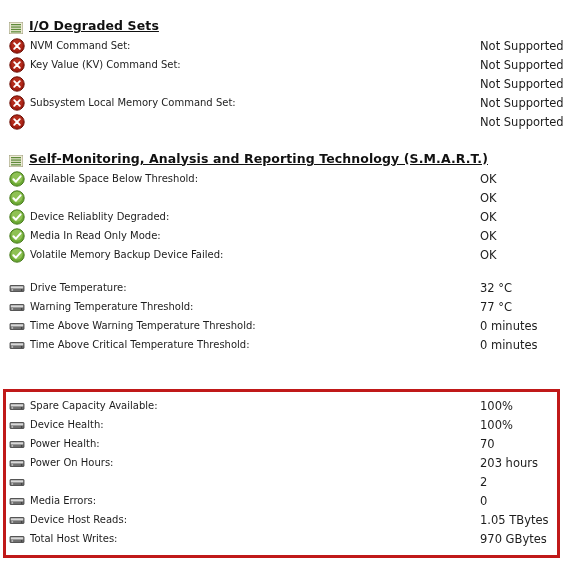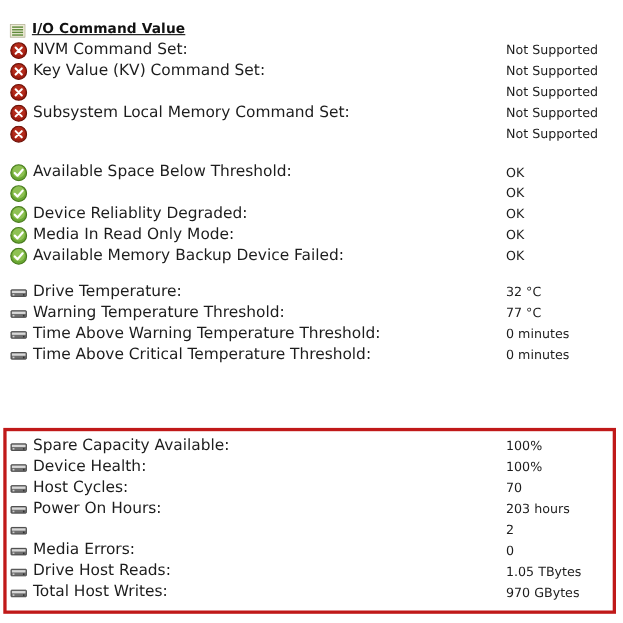--- a/index.html
+++ b/index.html
@@ -26,29 +26,29 @@
   
   .row {
     position: relative;
     height: 19px;
     display: flex;
     align-items: center;
     padding-left: 9px;
     box-sizing: border-box;
   }
   .row .label {
-    font-size: 14px;
+    font-size: 10px;
     line-height: 13px;
     color: #1d1d1d;
     white-space: nowrap;
     letter-spacing: 0px;
   }
   .row .value {
     position: absolute;
-    left: 460px;
+    left: 480px;
     top: 50%;
     transform: translateY(-50%);
     font-size: 11.5px;
     line-height: 13px;
     color: #1d1d1d;
     white-space: nowrap;
   }
 
   
   .section-head {
@@ -127,21 +127,21 @@
     <div class="section-head">
       <span class="head-icon">
         <svg width="14" height="12" viewBox="0 0 14 12">
           <rect x="0" y="0" width="14" height="12" fill="#efecd8" stroke="#9a9a78" stroke-width="1"></rect>
           <rect x="2" y="2" width="10" height="1.3" fill="#5f8a3a"></rect>
           <rect x="2" y="4.4" width="10" height="1.3" fill="#5f8a3a"></rect>
           <rect x="2" y="6.8" width="10" height="1.3" fill="#5f8a3a"></rect>
           <rect x="2" y="9.2" width="10" height="1.3" fill="#5f8a3a"></rect>
         </svg>
       </span>
-      <span class="head-text">I/O Command Value</span>
+      <span class="head-text">I/O Degraded Sets</span>
     </div>
 
     <div class="row">
       <span class="icon">
         <svg width="16" height="16" viewBox="0 0 16 16">
           <circle cx="8" cy="8" r="7.2" fill="#a01b10" stroke="#6d1309" stroke-width="1"></circle>
           <circle cx="8" cy="7" r="5.6" fill="#c23a27" opacity="0.55"></circle>
           <path d="M5.2 5.2 L10.8 10.8 M10.8 5.2 L5.2 10.8" stroke="#ffffff" stroke-width="1.9" stroke-linecap="round"></path>
         </svg>
       </span>
@@ -190,20 +190,32 @@
           <circle cx="8" cy="8" r="7.2" fill="#a01b10" stroke="#6d1309" stroke-width="1"></circle>
           <circle cx="8" cy="7" r="5.6" fill="#c23a27" opacity="0.55"></circle>
           <path d="M5.2 5.2 L10.8 10.8 M10.8 5.2 L5.2 10.8" stroke="#ffffff" stroke-width="1.9" stroke-linecap="round"></path>
         </svg>
       </span>
       <span class="value">Not Supported</span>
     </div>
 
     <div class="gap-lg"></div>
 
+    <div class="section-head">
+      <span class="head-icon">
+        <svg width="14" height="12" viewBox="0 0 14 12">
+          <rect x="0" y="0" width="14" height="12" fill="#efecd8" stroke="#9a9a78" stroke-width="1"></rect>
+          <rect x="2" y="2" width="10" height="1.3" fill="#5f8a3a"></rect>
+          <rect x="2" y="4.4" width="10" height="1.3" fill="#5f8a3a"></rect>
+          <rect x="2" y="6.8" width="10" height="1.3" fill="#5f8a3a"></rect>
+          <rect x="2" y="9.2" width="10" height="1.3" fill="#5f8a3a"></rect>
+        </svg>
+      </span>
+      <span class="head-text">Self-Monitoring, Analysis and Reporting Technology (S.M.A.R.T.)</span>
+    </div>
 
     <div class="row">
       <span class="icon">
         <svg width="16" height="16" viewBox="0 0 16 16">
           <circle cx="8" cy="8" r="7.2" fill="#6aa832" stroke="#4a7c20" stroke-width="1"></circle>
           <circle cx="8" cy="7" r="5.6" fill="#a8d26a" opacity="0.6"></circle>
           <path d="M4.4 8.2 L6.9 10.7 L11.6 5.3" stroke="#ffffff" stroke-width="2" fill="none" stroke-linecap="round" stroke-linejoin="round"></path>
         </svg>
       </span>
       <span class="label">Available Space Below Threshold:</span>
@@ -246,21 +258,21 @@
     </div>
 
     <div class="row">
       <span class="icon">
         <svg width="16" height="16" viewBox="0 0 16 16">
           <circle cx="8" cy="8" r="7.2" fill="#6aa832" stroke="#4a7c20" stroke-width="1"></circle>
           <circle cx="8" cy="7" r="5.6" fill="#a8d26a" opacity="0.6"></circle>
           <path d="M4.4 8.2 L6.9 10.7 L11.6 5.3" stroke="#ffffff" stroke-width="2" fill="none" stroke-linecap="round" stroke-linejoin="round"></path>
         </svg>
       </span>
-      <span class="label">Available Memory Backup Device Failed:</span>
+      <span class="label">Volatile Memory Backup Device Failed:</span>
       <span class="value">OK</span>
     </div>
 
     <div class="gap-md"></div>
 
     <div class="row">
       <span class="icon">
         <svg width="16" height="16" viewBox="0 0 16 16">
           <rect x="1" y="5.5" width="14" height="6" rx="0.6" fill="#6f6f6f" stroke="#3c3c3c" stroke-width="0.8"></rect>
           <rect x="1.8" y="6.3" width="12.4" height="2.1" fill="#d9d9d9"></rect>
@@ -344,21 +356,21 @@
 
     <div class="row">
       <span class="icon">
         <svg width="16" height="16" viewBox="0 0 16 16">
           <rect x="1" y="5.5" width="14" height="6" rx="0.6" fill="#6f6f6f" stroke="#3c3c3c" stroke-width="0.8"></rect>
           <rect x="1.8" y="6.3" width="12.4" height="2.1" fill="#d9d9d9"></rect>
           <rect x="2.5" y="9.3" width="1.6" height="1.4" fill="#cfcfcf"></rect>
           <circle cx="12.6" cy="10" r="0.8" fill="#2f2f2f"></circle>
         </svg>
       </span>
-      <span class="label">Host Cycles:</span>
+      <span class="label">Power Health:</span>
       <span class="value">70</span>
     </div>
 
     <div class="row">
       <span class="icon">
         <svg width="16" height="16" viewBox="0 0 16 16">
           <rect x="1" y="5.5" width="14" height="6" rx="0.6" fill="#6f6f6f" stroke="#3c3c3c" stroke-width="0.8"></rect>
           <rect x="1.8" y="6.3" width="12.4" height="2.1" fill="#d9d9d9"></rect>
           <rect x="2.5" y="9.3" width="1.6" height="1.4" fill="#cfcfcf"></rect>
           <circle cx="12.6" cy="10" r="0.8" fill="#2f2f2f"></circle>
@@ -395,21 +407,21 @@
 
     <div class="row">
       <span class="icon">
         <svg width="16" height="16" viewBox="0 0 16 16">
           <rect x="1" y="5.5" width="14" height="6" rx="0.6" fill="#6f6f6f" stroke="#3c3c3c" stroke-width="0.8"></rect>
           <rect x="1.8" y="6.3" width="12.4" height="2.1" fill="#d9d9d9"></rect>
           <rect x="2.5" y="9.3" width="1.6" height="1.4" fill="#cfcfcf"></rect>
           <circle cx="12.6" cy="10" r="0.8" fill="#2f2f2f"></circle>
         </svg>
       </span>
-      <span class="label">Drive Host Reads:</span>
+      <span class="label">Device Host Reads:</span>
       <span class="value">1.05 TBytes</span>
     </div>
 
     <div class="row">
       <span class="icon">
         <svg width="16" height="16" viewBox="0 0 16 16">
           <rect x="1" y="5.5" width="14" height="6" rx="0.6" fill="#6f6f6f" stroke="#3c3c3c" stroke-width="0.8"></rect>
           <rect x="1.8" y="6.3" width="12.4" height="2.1" fill="#d9d9d9"></rect>
           <rect x="2.5" y="9.3" width="1.6" height="1.4" fill="#cfcfcf"></rect>
           <circle cx="12.6" cy="10" r="0.8" fill="#2f2f2f"></circle>

